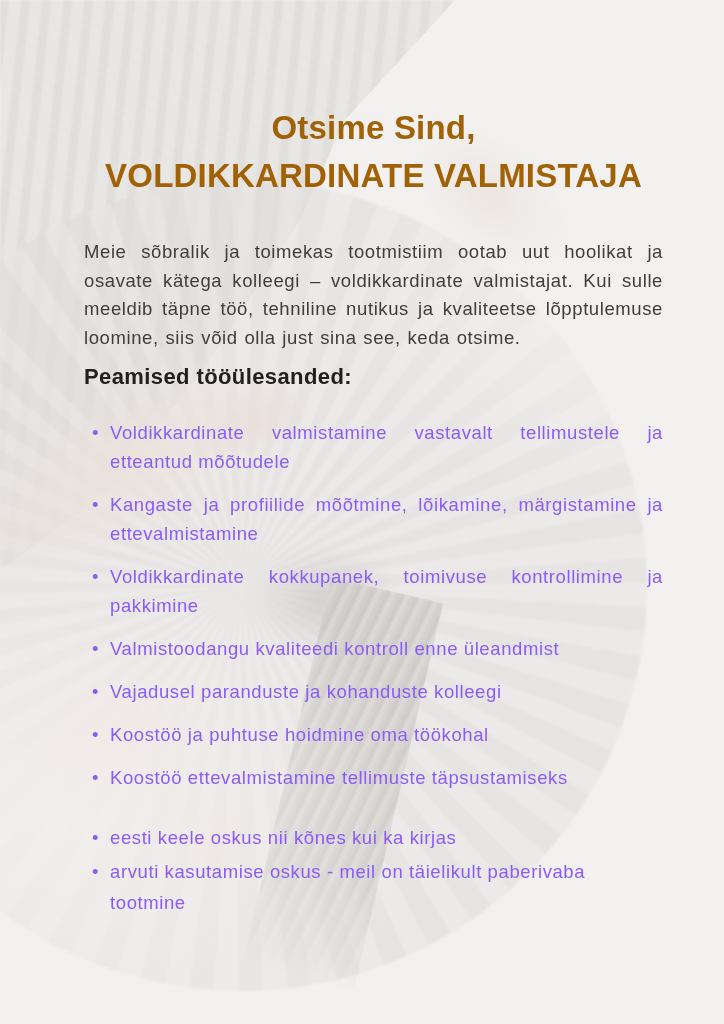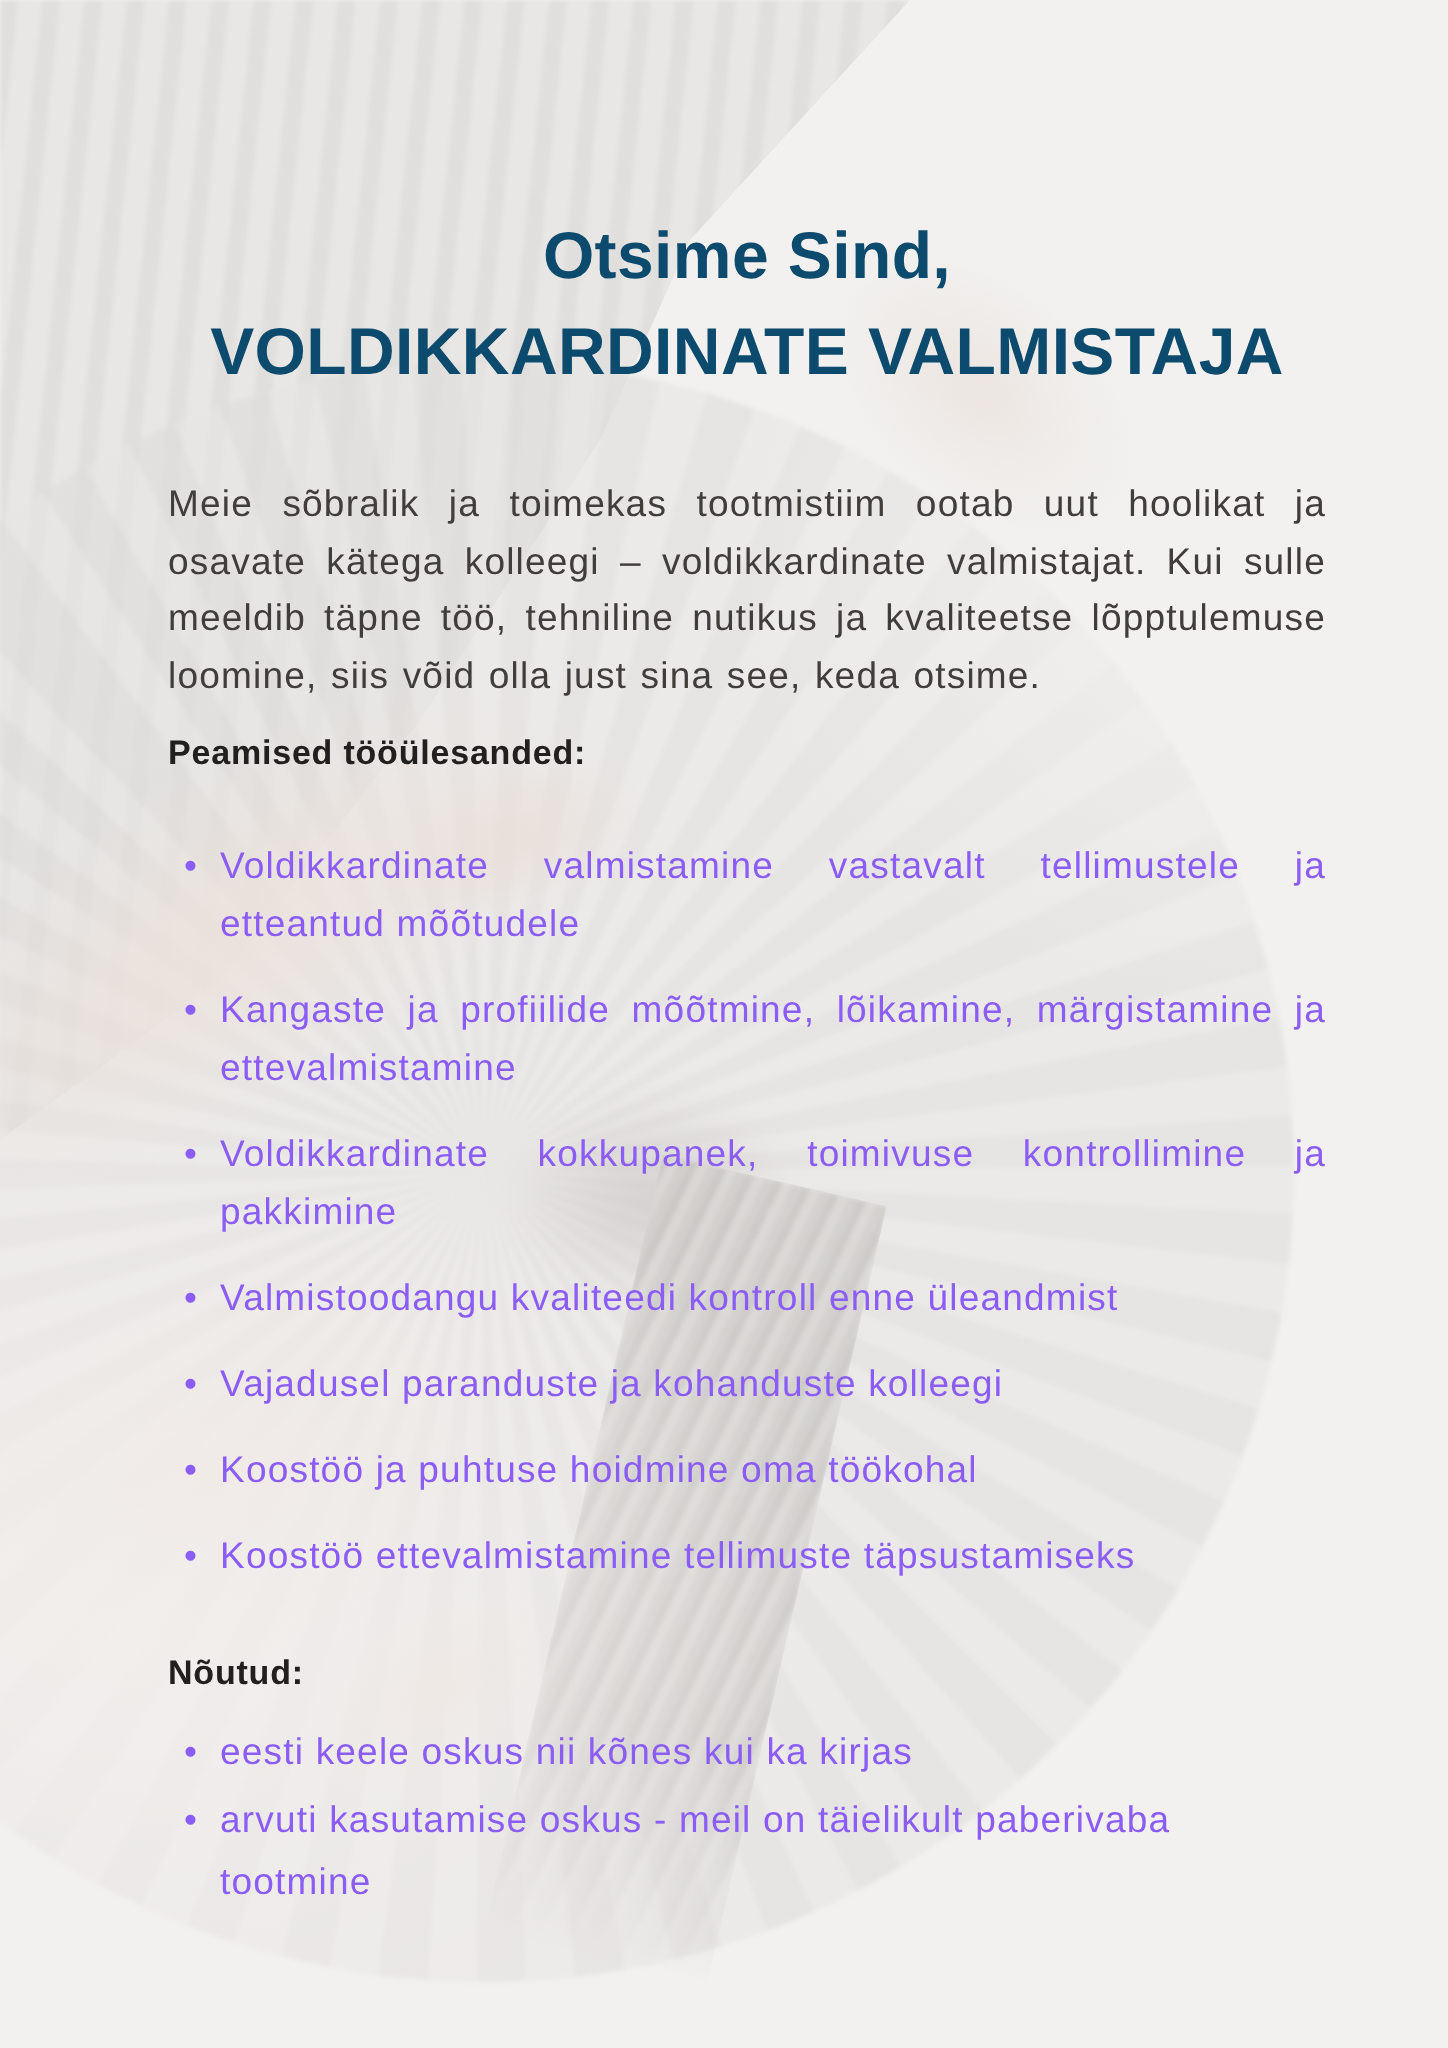--- a/index.html
+++ b/index.html
@@ -72,28 +72,28 @@
       radial-gradient(ellipse 420px 320px at 90% 28%, rgba(242,241,239,.95), rgba(242,241,239,0) 72%),
       radial-gradient(ellipse 520px 380px at 8% 80%, rgba(243,240,238,.8), rgba(243,240,238,0) 72%),
       linear-gradient(rgba(242,241,239,.5), rgba(242,241,239,.5));
   }
 
   
   .content {
     position:absolute; inset:0; z-index:2;
     padding:104px 61px 0 84px; box-sizing:border-box;
   }
-  .title { text-align:center; color:#0c4a6e; font-weight:bold;
+  .title { text-align:center; color:#a16207; font-weight:bold;
     font-size:33px; line-height:48px; letter-spacing:.2px; margin:0 0 38px; }
   .intro {
     margin:0 0 10px; color:#403d3b; font-size:18.5px; line-height:28.5px;
     letter-spacing:.6px; word-spacing:1px; text-align:justify;
   }
   h2.section-heading {
-    margin:0 0 26px; color:#22201f; font-size:17px; line-height:30px;
+    margin:0 0 26px; color:#22201f; font-size:22px; line-height:30px;
     letter-spacing:.4px; font-weight:bold;
   }
   h2.req-heading { margin-bottom:8px; }
   ul { margin:0; padding:0; list-style:none; }
   ul.tasks { margin-bottom:30px; }
   li {
     position:relative; padding-left:26px; color:#8b5cf6;
     font-size:18.5px; letter-spacing:.6px;
   }
   li::before { content:"\2022"; position:absolute; left:8px; }
@@ -132,21 +132,20 @@
     <ul class="tasks">
       <li>Voldikkardinate valmistamine vastavalt tellimustele ja etteantud mõõtudele</li>
       <li>Kangaste ja profiilide mõõtmine, lõikamine, märgistamine ja ettevalmistamine</li>
       <li>Voldikkardinate kokkupanek, toimivuse kontrollimine ja pakkimine</li>
       <li>Valmistoodangu kvaliteedi kontroll enne üleandmist</li>
       <li>Vajadusel paranduste ja kohanduste kolleegi</li>
       <li>Koostöö ja puhtuse hoidmine oma töökohal</li>
       <li>Koostöö ettevalmistamine tellimuste täpsustamiseks</li>
     </ul>
 
-    <h2 class="section-heading req-heading">Nõutud:</h2>
 
     <ul class="reqs">
       <li>eesti keele oskus nii kõnes kui ka kirjas</li>
       <li>arvuti kasutamise oskus - meil on täielikult paberivaba tootmine</li>
     </ul>
 
   </div>
 </div>
 
 </body></html>

